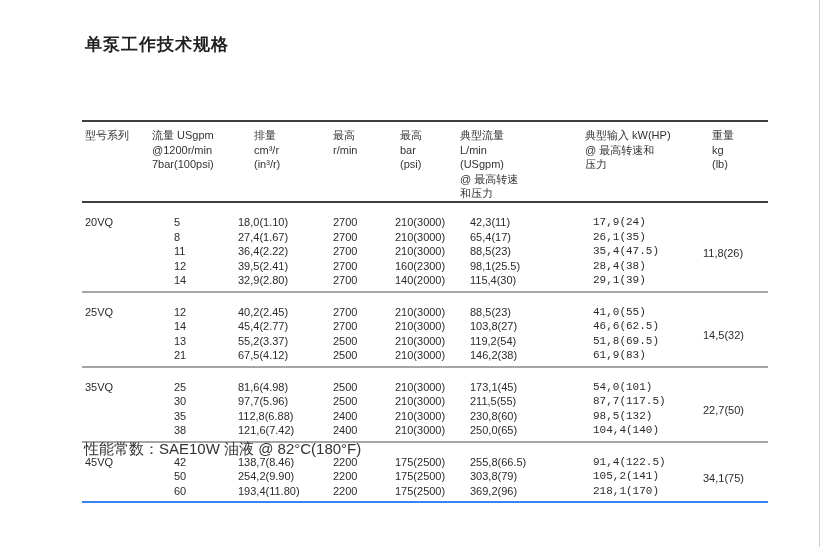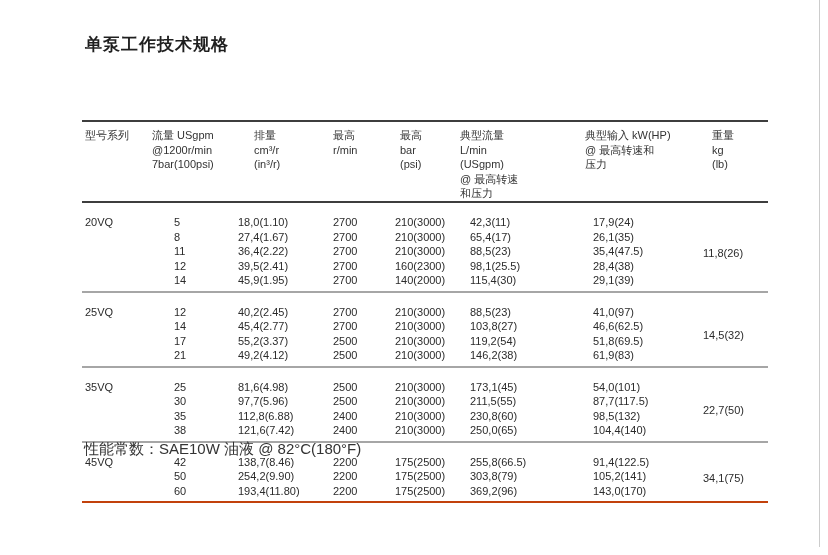--- a/index.html
+++ b/index.html
@@ -34,21 +34,21 @@
     color: #1f1f1f;
   }
   #spec-table {
     position: absolute;
     left: 82px;
     top: 120px;
     width: 686px;
     border-collapse: collapse;
     table-layout: fixed;
     border-top: 2px solid #3e3e3e;
-    border-bottom: 2px solid #c2410c;
+    border-bottom: 2px solid #3b82f6;
     font-size: 11px;
   }
   #spec-table col.c-model  { width: 67px; }
   #spec-table col.c-flow   { width: 83px; }
   #spec-table col.c-disp   { width: 93px; }
   #spec-table col.c-rpm    { width: 63px; }
   #spec-table col.c-bar    { width: 70px; }
   #spec-table col.c-tflow  { width: 122px; }
   #spec-table col.c-tinput { width: 110px; }
   #spec-table col.c-weight { width: 78px; }
@@ -84,21 +84,21 @@
   }
   #spec-table tbody tr:first-child td { padding-top: 12px; }
   #spec-table tbody tr:last-child td  { padding-bottom: 3px; }
 
   #spec-table tbody td.c-model  { padding-left: 3px; }
   #spec-table tbody td.c-flow   { padding-left: 25px; }
   #spec-table tbody td.c-disp   { padding-left: 6px; }
   #spec-table tbody td.c-rpm    { padding-left: 8px; }
   #spec-table tbody td.c-bar    { padding-left: 7px; }
   #spec-table tbody td.c-tflow  { padding-left: 12px; }
-  #spec-table tbody td.c-tinput { padding-left: 13px; }
+  #spec-table tbody td.c-tinput { padding-left: 13px; font-family: Liberation Mono, monospace; }
   #spec-table tbody td.c-weight { padding-left: 13px; vertical-align: middle; }
 
   #notes {
     position: absolute;
     left: 84px;
     top: 437px;
     font-size: 15px;
     line-height: 23px;
     color: #333333;
   }
@@ -195,57 +195,57 @@
         <tr>
           <td class="c-flow">12</td>
           <td class="c-disp">39,5(2.41)</td>
           <td class="c-rpm">2700</td>
           <td class="c-bar">160(2300)</td>
           <td class="c-tflow">98,1(25.5)</td>
           <td class="c-tinput">28,4(38)</td>
         </tr>
         <tr>
           <td class="c-flow">14</td>
-          <td class="c-disp">45,9(1.95)</td>
+          <td class="c-disp">32,9(2.80)</td>
           <td class="c-rpm">2700</td>
           <td class="c-bar">140(2000)</td>
           <td class="c-tflow">115,4(30)</td>
           <td class="c-tinput">29,1(39)</td>
         </tr>
       </tbody>
       <tbody>
         <tr>
           <td class="c-model" rowspan="4">25VQ</td>
           <td class="c-flow">12</td>
           <td class="c-disp">40,2(2.45)</td>
           <td class="c-rpm">2700</td>
           <td class="c-bar">210(3000)</td>
           <td class="c-tflow">88,5(23)</td>
-          <td class="c-tinput">41,0(97)</td>
+          <td class="c-tinput">41,0(55)</td>
           <td class="c-weight" rowspan="4">14,5(32)</td>
         </tr>
         <tr>
           <td class="c-flow">14</td>
           <td class="c-disp">45,4(2.77)</td>
           <td class="c-rpm">2700</td>
           <td class="c-bar">210(3000)</td>
           <td class="c-tflow">103,8(27)</td>
           <td class="c-tinput">46,6(62.5)</td>
         </tr>
         <tr>
-          <td class="c-flow">17</td>
+          <td class="c-flow">13</td>
           <td class="c-disp">55,2(3.37)</td>
           <td class="c-rpm">2500</td>
           <td class="c-bar">210(3000)</td>
           <td class="c-tflow">119,2(54)</td>
           <td class="c-tinput">51,8(69.5)</td>
         </tr>
         <tr>
           <td class="c-flow">21</td>
-          <td class="c-disp">49,2(4.12)</td>
+          <td class="c-disp">67,5(4.12)</td>
           <td class="c-rpm">2500</td>
           <td class="c-bar">210(3000)</td>
           <td class="c-tflow">146,2(38)</td>
           <td class="c-tinput">61,9(83)</td>
         </tr>
       </tbody>
       <tbody>
         <tr>
           <td class="c-model" rowspan="4">35VQ</td>
           <td class="c-flow">25</td>
@@ -299,21 +299,21 @@
           <td class="c-bar">175(2500)</td>
           <td class="c-tflow">303,8(79)</td>
           <td class="c-tinput">105,2(141)</td>
         </tr>
         <tr>
           <td class="c-flow">60</td>
           <td class="c-disp">193,4(11.80)</td>
           <td class="c-rpm">2200</td>
           <td class="c-bar">175(2500)</td>
           <td class="c-tflow">369,2(96)</td>
-          <td class="c-tinput">143,0(170)</td>
+          <td class="c-tinput">218,1(170)</td>
         </tr>
       </tbody>
     </table>
 
   <div id="notes">
     <div>性能常数：SAE10W 油液 @ 82°C(180°F)</div>
   </div>
 
   <div id="page-edge"></div>
 

